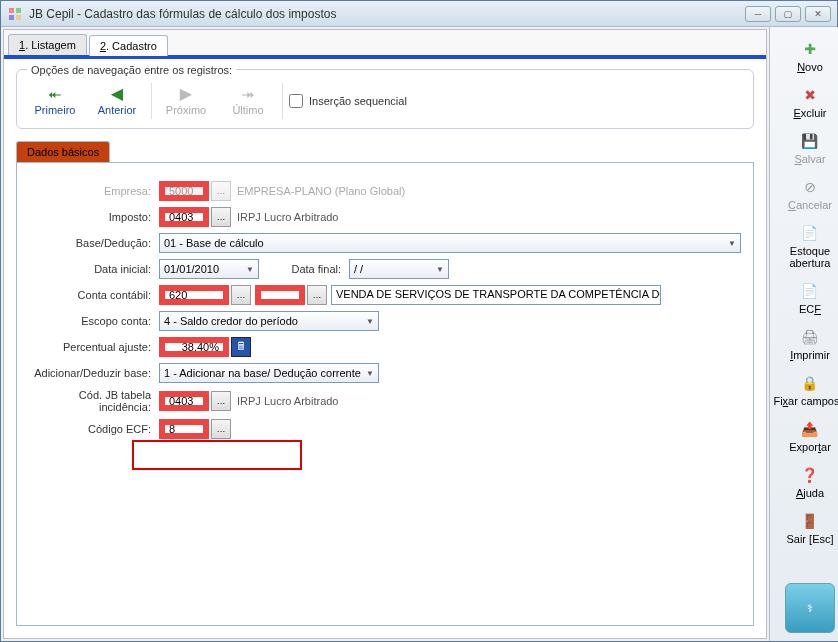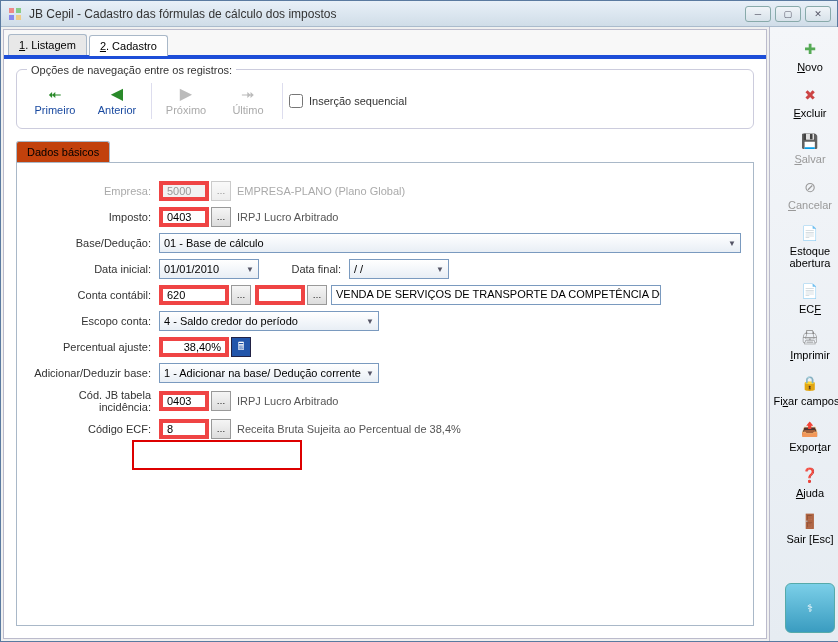--- a/index.html
+++ b/index.html
@@ -27,21 +27,21 @@
     .nav-btn.disabled .lbl { color: #aaa; }
     .nav-sep { width: 1px; height: 36px; background: #dde; }
     .checkbox-row { display: flex; align-items: center; gap: 6px; color: #333; }
     .checkbox-row input { width: 14px; height: 14px; }
     .inner-tabs { margin: 6px 12px 0 12px; display: flex; }
     .inner-tab { padding: 4px 10px; background: #c2410c; border: 1px solid #a9b8c8; border-bottom: none; border-radius: 3px 3px 0 0; }
     .form-area { flex: 1; margin: 0 12px 12px 12px; border: 1px solid #a9b8c8; padding: 18px 12px; background: #fff; }
     .form-row { display: flex; align-items: center; margin-bottom: 6px; }
     .form-label { width: 130px; text-align: right; padding-right: 8px; color: #333; }
     .form-label.disabled { color: #aaa; }
-    .txt-input { height: 20px; border: 4px solid #ef4444; padding: 2px 4px; background: #fff; }
+    .txt-input { height: 20px; border: 6px solid #ef4444; padding: 2px 4px; background: #fff; }
     .txt-input.disabled { background: #f2f2f2; color: #999; }
     .lookup-btn { width: 20px; height: 20px; border: 1px solid #999; background: linear-gradient(#f5f5f5,#ddd); margin-left: 2px; display: flex; align-items: center; justify-content: center; cursor: pointer; font-size: 9px; }
     .desc-text { margin-left: 6px; color: #555; }
     .desc-text.disabled { color: #aaa; }
     .select-box { height: 20px; border: 1px solid #7a9abf; background: linear-gradient(#fff,#e8eef5); padding: 2px 4px; display: flex; align-items: center; justify-content: space-between; cursor: pointer; }
     .select-arrow { font-size: 8px; color: #556; }
     .date-box { width: 100px; }
     .calc-btn { width: 20px; height: 20px; margin-left: 2px; display: flex; align-items: center; justify-content: center; background: #2255aa; border: 1px solid #224; cursor: pointer; color: #fff; font-size: 10px; }
     .desc-box { height: 20px; border: 1px solid #7a9abf; padding: 2px 4px; background: #fff; overflow: hidden; white-space: nowrap; }
     .highlight-box { position: absolute; border: 2px solid #d00; pointer-events: none; }
@@ -190,21 +190,20 @@
           <div class="form-label">Cód. JB tabela incidência:</div>
           <input class="txt-input" style="width: 50px;" value="0403">
           <div class="lookup-btn">…</div>
           <span class="desc-text">IRPJ Lucro Arbitrado</span>
         </div>
 
         <div class="form-row">
           <div class="form-label">Código ECF:</div>
           <input class="txt-input" style="width: 50px;" value="8">
           <div class="lookup-btn">…</div>
-          <span class="desc-text">Receita Bruta Sujeita ao Percentual de 38,4%</span>
         </div>
       </div>
 
       <div class="highlight-box" style="left:128px; top:410px; width:170px; height:30px;"></div>
     </div>
 
     <div class="side-toolbar">
       <div class="side-btn">
         <div class="icon" style="color:#5a5">✚</div>
         <div><span class="ul">N</span><span>ovo</span></div>

